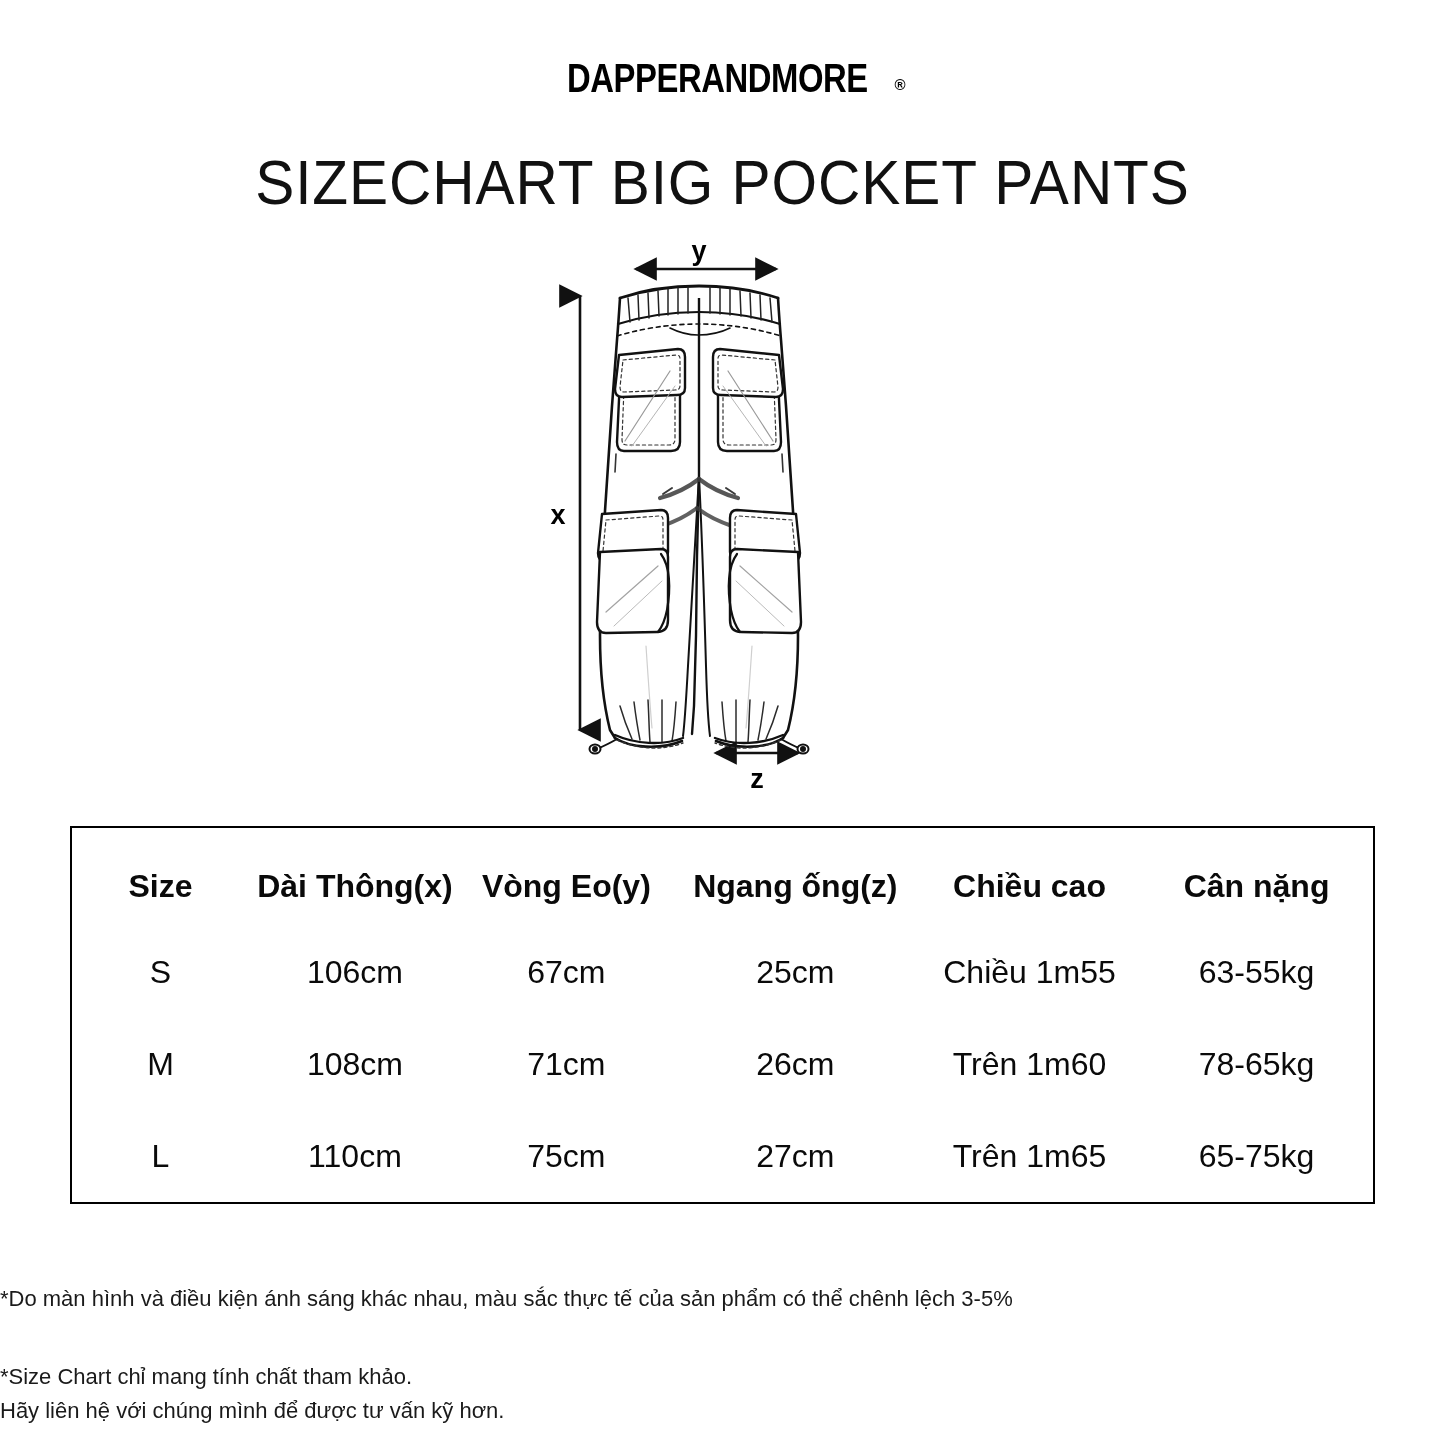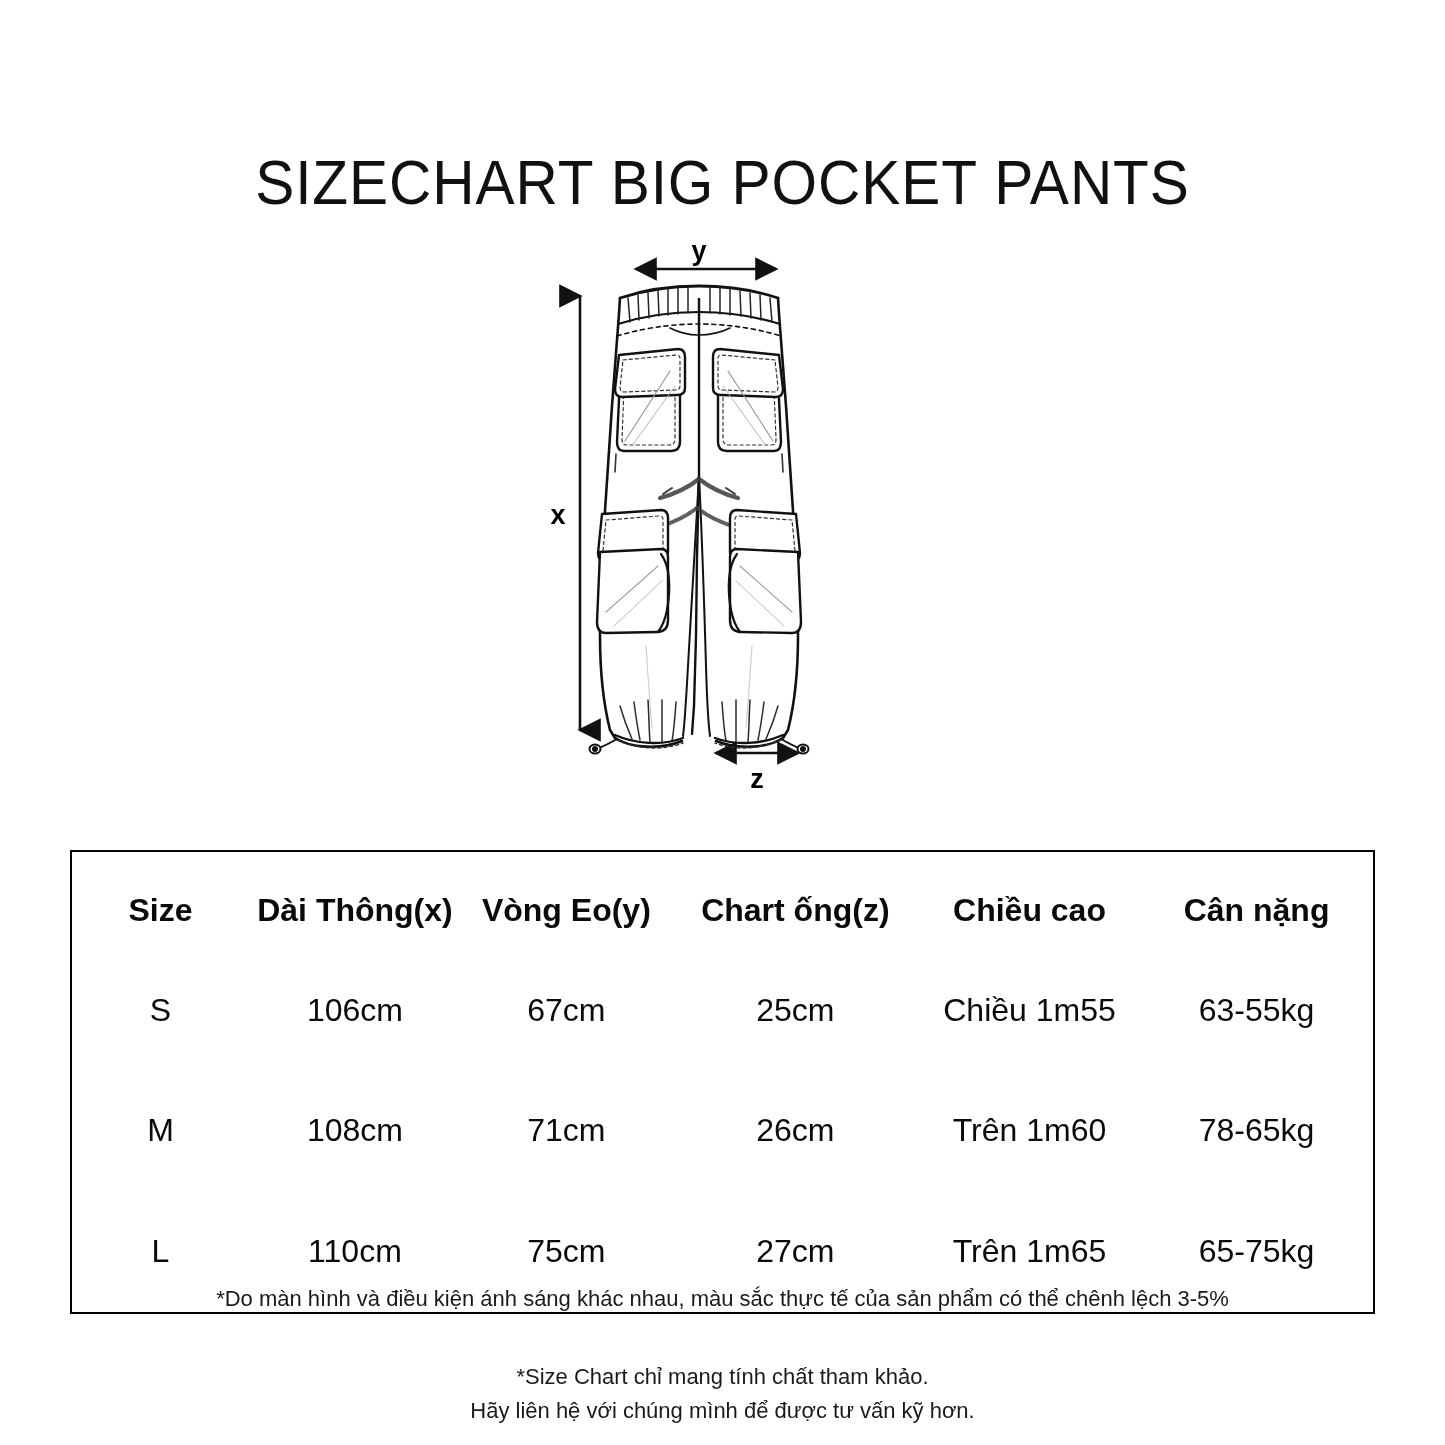--- a/index.html
+++ b/index.html
@@ -79,23 +79,23 @@
     font-family: "Liberation Sans", sans-serif;
     font-weight: bold;
     font-size: 27px;
     fill: #000;
   }
 
   
   #size-table-wrap {
     position: absolute;
     left: 70px;
-    top: 850px;
+    top: 826px;
     width: 1305px;
-    height: 464px;
+    height: 378px;
     border: 2px solid #000000;
     box-sizing: border-box;
   }
   table.size-table {
     width: 100%;
     height: 100%;
     border-collapse: collapse;
     table-layout: fixed;
   }
   table.size-table th,
@@ -123,40 +123,42 @@
   col.c-cuff   { width: 19.0%; }
   col.c-height { width: 17.0%; }
   col.c-weight { width: 17.9%; }
 
   
   #footnotes {
     position: absolute;
     left: 0;
     top: 1282px;
     width: 1445px;
-    text-align: center;
   }
   #footnotes .fn {
     font-size: 22px;
     color: #1a1a1a;
     line-height: 34px;
     white-space: nowrap;
   }
   #footnotes .fn.gap {
     margin-top: 44px;
   }
   #footnotes .fn.bold {
     font-weight: normal;
   }
 </style>
 </head>
 <body>
 
 <div id="page">
 
+  <div id="brand-logo">
+    <span class="wordmark">DAPPERANDMORE</span><span class="reg">®</span>
+  </div>
 
   <div id="page-title">SIZECHART BIG POCKET PANTS</div>
 
   <div id="diagram">
     <svg width="420" height="570" viewBox="0 0 420 570" xmlns="http://www.w3.org/2000/svg">
       <defs>
         <marker id="arrH" markerWidth="9" markerHeight="9" refX="8" refY="4.5" orient="auto">
           <path d="M0,0 L9,4.5 L0,9 Z" fill="#111"></path>
         </marker>
         <marker id="arrHs" markerWidth="9" markerHeight="9" refX="1" refY="4.5" orient="auto">
@@ -350,21 +352,21 @@
           <col class="c-waist">
         <col class="c-cuff">
           <col class="c-height">
           <col class="c-weight">
       </colgroup>
       <thead>
         <tr>
           <th>Size</th>
           <th>Dài Thông(x)</th>
           <th>Vòng Eo(y)</th>
-          <th>Chart ống(z)</th>
+          <th>Ngang ống(z)</th>
           <th>Chiều cao</th>
           <th>Cân nặng</th>
         </tr>
       </thead>
       <tbody>
         <tr>
           <td>S</td>
           <td>106cm</td>
           <td>67cm</td>
           <td>25cm</td>

